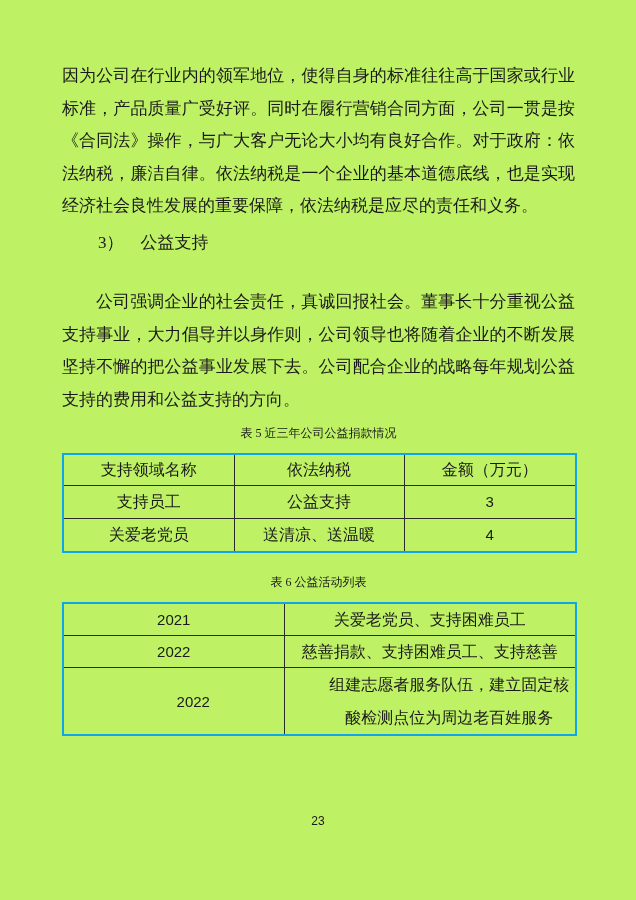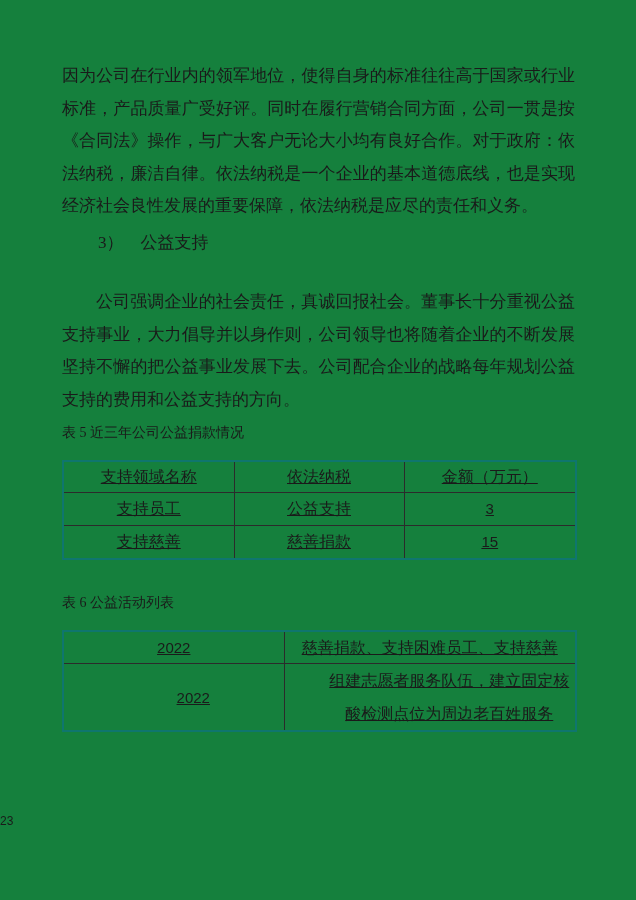--- a/index.html
+++ b/index.html
@@ -1,20 +1,20 @@
 <!DOCTYPE html>
 <html><head>
 <meta charset="utf-8">
 <style>
   html, body { margin: 0; padding: 0; background: #ffffff; }
   .page {
     position: relative;
     width: 636px;
     height: 900px;
-    background: #15803d;
+    background: #bef264;
     font-family: "Liberation Serif", "DejaVu Serif", serif;
     color: #1a1a1a;
     overflow: hidden;
   }
   .content {
     position: absolute;
     left: 62px;
     top: 60px;
     width: 513px;
   }
@@ -28,31 +28,31 @@
   .indent2 { text-indent: 34px; margin-top: 27px; }
   .heading {
     margin: 4px 0 0 0;
     font-size: 17px;
     line-height: 32.5px;
     text-indent: 36px;
   }
   .heading .heading-title { margin-left: 17px; text-align: center; }
   .table-caption {
     margin: 4px 0 0 0;
-    font-size: 14px;
+    font-size: 12px;
     line-height: 26px;
+    text-align: center;
   }
-  .caption-gap { margin-top: 30px; }
+  .caption-gap { margin-top: 16px; }
   table {
     border-collapse: collapse;
     width: 513px;
     table-layout: fixed;
-    margin-top: 14px;
-    border: 2px solid #0f766e;
-    text-decoration: underline;
+    margin-top: 7px;
+    border: 2px solid #0ea5e9;
   }
   td {
     border: 1px solid #2b2b2b;
     text-align: center;
     vertical-align: middle;
     font-size: 16px;
     padding: 0 1px;
     line-height: 22px;
   }
   .t5 td.hdr { height: 30px; }
@@ -62,20 +62,21 @@
   .t6 td.cell-tall { height: 64px; line-height: 33px; padding-left: 40px; }
   .num {
     font-family: "Liberation Sans", "DejaVu Sans", sans-serif;
     font-size: 15px;
   }
   .page-number {
     position: absolute;
     top: 814px;
     left: 0;
     width: 100%;
+    text-align: center;
     font-size: 12px;
     font-family: "Liberation Sans", "DejaVu Sans", sans-serif;
     color: #1a1a1a;
   }
 </style>
 </head>
 <body>
 
 <div class="page">
   <div class="content">
@@ -99,35 +100,39 @@
           <td class="hdr">支持领域名称</td>
           <td class="hdr">依法纳税</td>
           <td class="hdr">金额（万元）</td>
         </tr>
         <tr>
           <td class="cell">支持员工</td>
           <td class="cell">公益支持</td>
           <td class="cell num">3</td>
         </tr>
         <tr>
-          <td class="cell">支持慈善</td>
-          <td class="cell">慈善捐款</td>
-          <td class="cell num">15</td>
+          <td class="cell">关爱老党员</td>
+          <td class="cell">送清凉、送温暖</td>
+          <td class="cell num">4</td>
         </tr>
       </tbody>
     </table>
 
     <p class="table-caption caption-gap">表 6 公益活动列表</p>
 
     <table class="t6">
       <colgroup>
           <col style="width:221px">
           <col style="width:292px">
         </colgroup>
       <tbody>
+        <tr>
+          <td class="cell num">2021</td>
+          <td class="cell">关爱老党员、支持困难员工</td>
+        </tr>
         <tr>
           <td class="cell num">2022</td>
           <td class="cell">慈善捐款、支持困难员工、支持慈善</td>
         </tr>
         <tr>
           <td class="cell-tall num">2022</td>
           <td class="cell-tall">组建志愿者服务队伍，建立固定核酸检测点位为周边老百姓服务</td>
         </tr>
       </tbody>
     </table>

